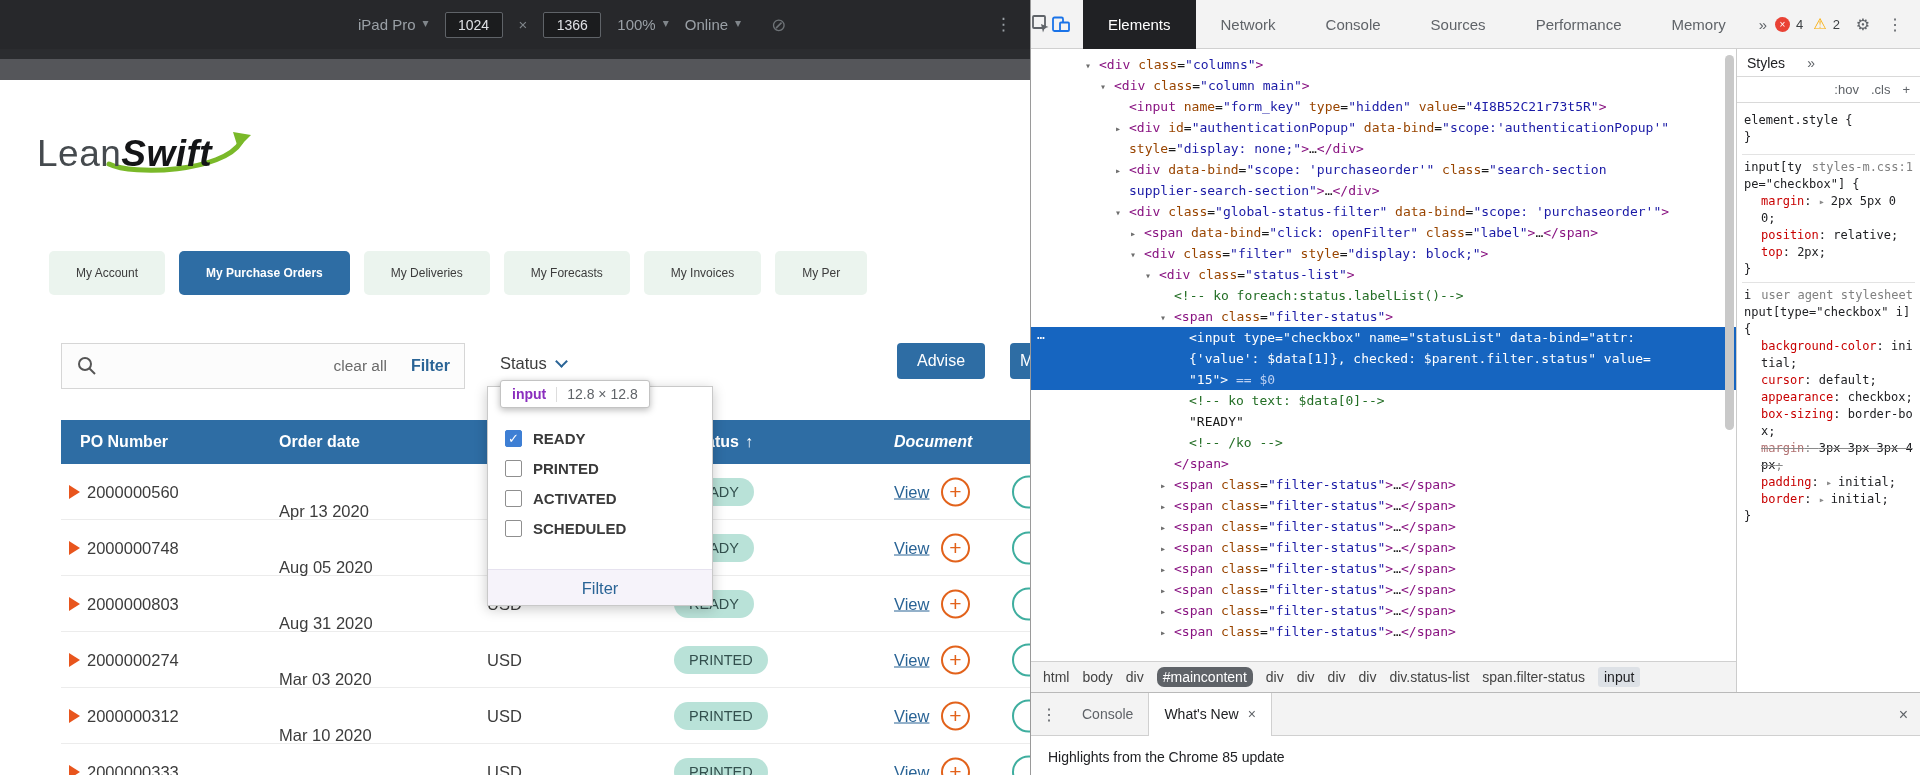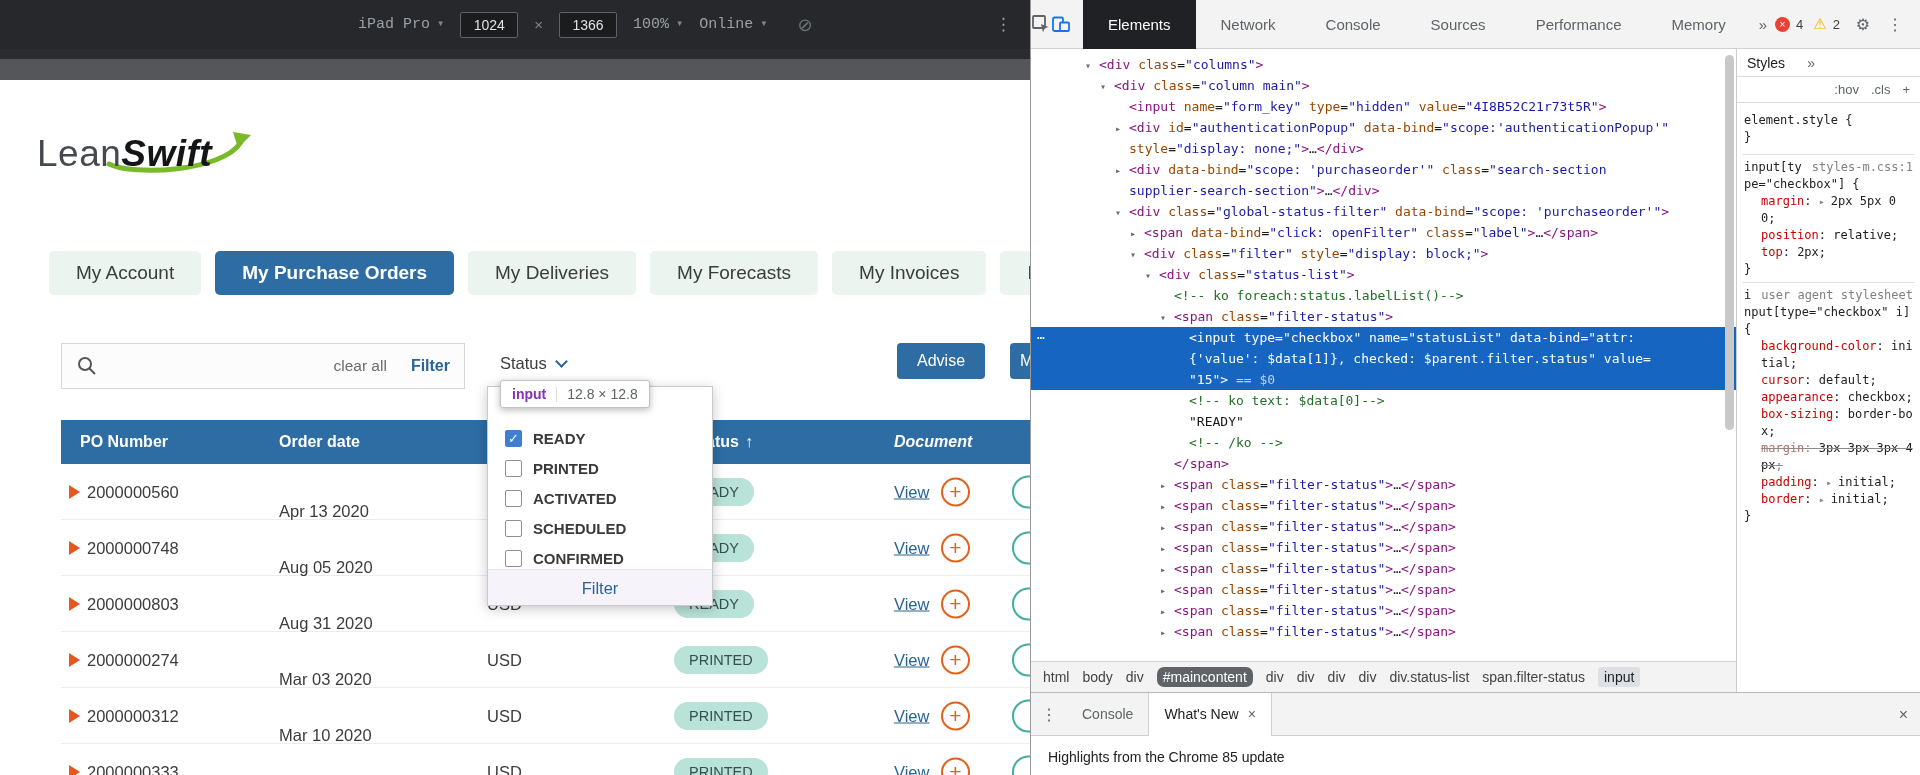--- a/index.html
+++ b/index.html
@@ -14,38 +14,38 @@
 .g-gear::after{content:"⚙";}
 .g-warn::after{content:"⚠";}
 .g-chev-more::after{content:"»";}
 .g-block::after{content:"⊘";}
 .g-up::after{content:"↑";}
 
 
 .emulator{position:absolute;left:0;top:0;width:1030px;height:775px;background:#202124;overflow:hidden;}
 .devbar{position:relative;height:49px;background:#27282b;display:flex;align-items:center;color:#9aa0a6;font-size:15px;}
 .devbar-center{display:flex;align-items:center;gap:16px;margin-left:358px;}
-.devbar-item{display:flex;gap:7px;cursor:default;font-family:Liberation Mono, monospace;}
+.devbar-item{display:flex;gap:7px;cursor:default;}
 .devbar-item .g-caret{font-size:12px;color:#80868b;}
 .dim-input{display:inline-block;width:58px;height:26px;line-height:24px;text-align:center;background:#1b1c1e;border:1px solid #5f6368;color:#dfe1e5;border-radius:2px;font-size:14px;}
 .times{color:#80868b;}
 .rotate{font-size:18px;color:#6e7377;margin-left:14px;}
 .devbar-more{margin-left:auto;margin-right:18px;font-size:17px;color:#9aa0a6;}
 .page-strip{height:31px;background:#55565a;border-top:10px solid #2b2c2f;}
 .page{position:absolute;left:0;top:80px;width:1030px;height:695px;background:#fff;overflow:hidden;}
 
 
 .logo{position:absolute;left:37px;top:46px;height:56px;display:flex;align-items:center;font-size:37px;letter-spacing:.5px;}
 .logo-lean{color:#454a4e;font-weight:400;z-index:2;}
 .logo-swift{color:#141517;font-style:italic;font-weight:700;z-index:2;text-align:right;}
 .logo svg{position:absolute;left:62px;top:-2px;z-index:1;}
 
 
 .pnav{position:absolute;left:49px;top:171px;right:-120px;display:flex;gap:14px;white-space:nowrap;}
-.ptab{height:44px;line-height:44px;padding:0 27px;background:#ebf4ee;color:#3c3c3c;font-size:19px;border-radius:5px;cursor:default;}
+.ptab{height:44px;line-height:44px;padding:0 27px;background:#ebf4ee;color:#3c3c3c;font-size:12px;border-radius:5px;cursor:default;}
 .ptab.active{background:#2e6da4;color:#fff;font-weight:700;}
 
 
 .searchbox{position:absolute;left:61px;top:263px;width:404px;height:46px;border:1px solid #d6d6d6;background:#fcfcfc;display:flex;align-items:center;padding:0 14px;}
 .sb-spacer{flex:1;}
 .clear-all{color:#6b6b6b;font-size:15.5px;margin-right:24px;}
 .sb-filter{color:#2a6496;font-size:16px;font-weight:700;}
 .status-lbl{position:absolute;left:500px;top:274px;font-size:16.5px;color:#3c3c3c;display:flex;align-items:center;gap:10px;}
 .chev{width:9px;height:9px;border:solid #2a6496;border-width:0 2.5px 2.5px 0;transform:rotate(45deg);margin-top:-5px;}
 .btn-advise{position:absolute;left:897px;top:263px;height:36px;line-height:36px;padding:0 20px;background:#2e6da4;color:#fff;font-size:16px;border-radius:4px;}
@@ -293,24 +293,20 @@
               <span class="cb"></span>
               <span class="olbl">PRINTED</span>
             </div>
             <div class="opt">
               <span class="cb"></span>
               <span class="olbl">ACTIVATED</span>
             </div>
             <div class="opt">
               <span class="cb"></span>
               <span class="olbl">SCHEDULED</span>
-            </div>
-            <div class="opt">
-              <span class="cb"></span>
-              <span class="olbl">CONFIRMED</span>
             </div>
           </div>
         <div class="dd-filter">Filter</div>
       </div>
 
       <div class="tooltip">
         <span class="tt-tag">input</span>
         <span class="tt-sep"></span>
         <span class="tt-size">12.8 × 12.8</span>
       </div>

